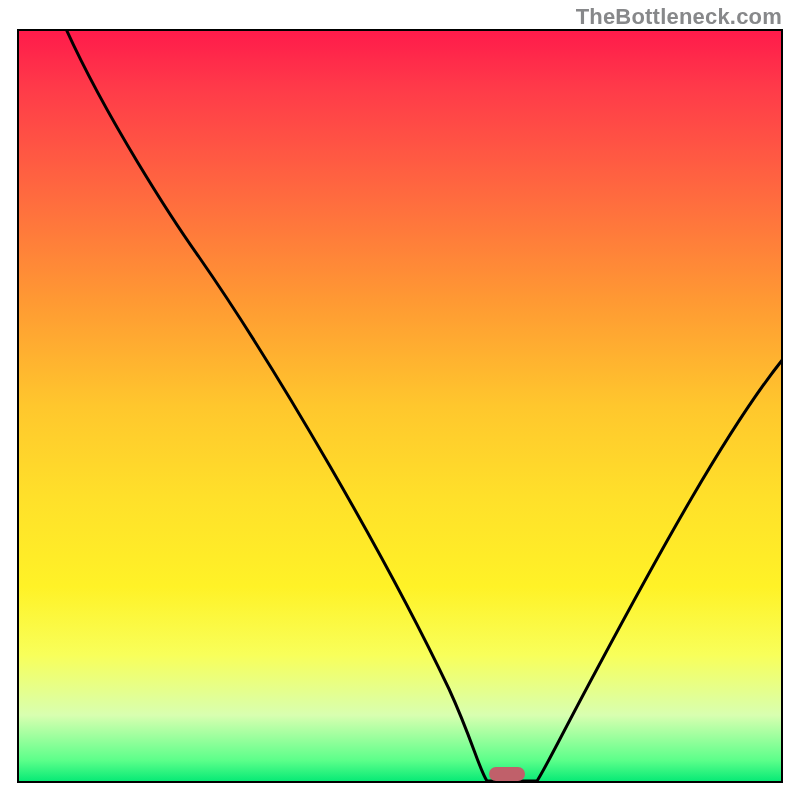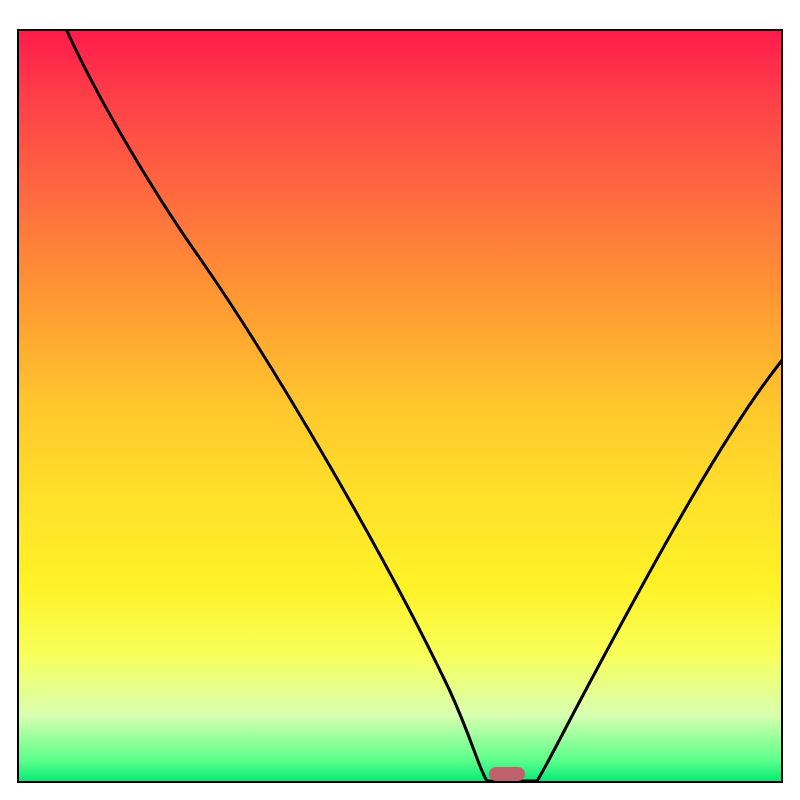--- a/index.html
+++ b/index.html
@@ -70,20 +70,21 @@
     font-weight: bold;
     color: #87888a;
     letter-spacing: 0.2px;
   }
 </style>
 </head>
 <body>
 
 <div class="chart-wrap">
 
+  <div class="watermark">TheBottleneck.com</div>
 
   <div class="plot-area">
     <div class="gradient-bg"></div>
 
     <svg class="curve" viewBox="0 0 766 754" preserveAspectRatio="none">
       <path fill="none" stroke="#000" stroke-width="3" stroke-linecap="round" stroke-linejoin="round" d="M 49,0 C 90,90 155,190 182,228 C 260,340 370,530 432,660 C 455,710 462,740 470,752 L 520,752 C 528,740 545,705 580,640 C 640,528 710,400 766,330"></path>
     </svg>
 
     <div class="marker" style="left:472px;bottom:2px;background:#c0606a;"></div>
 

